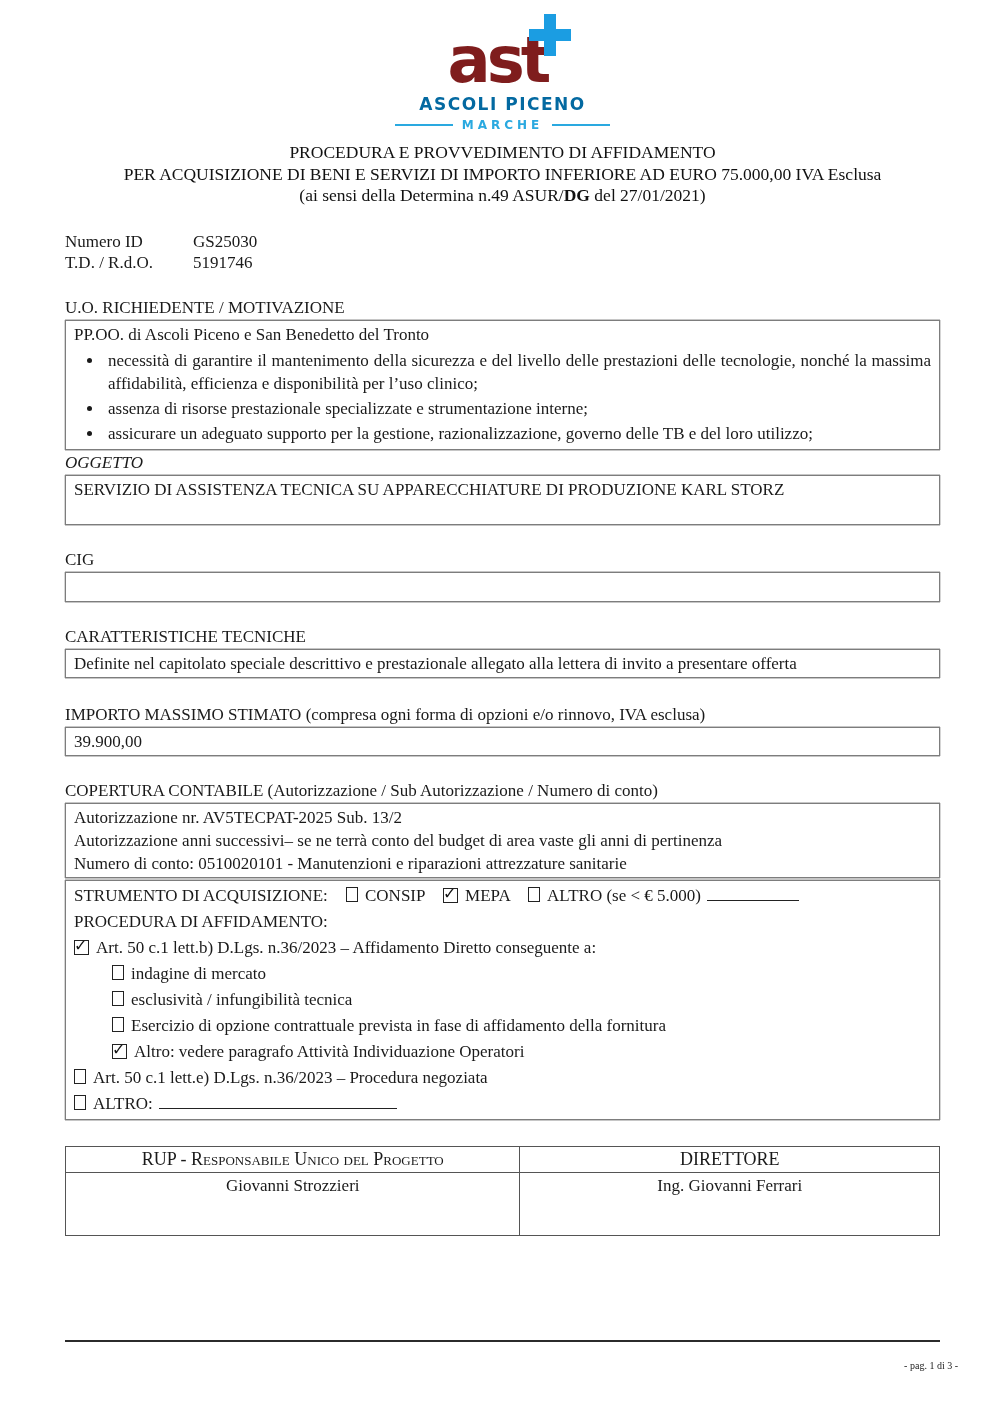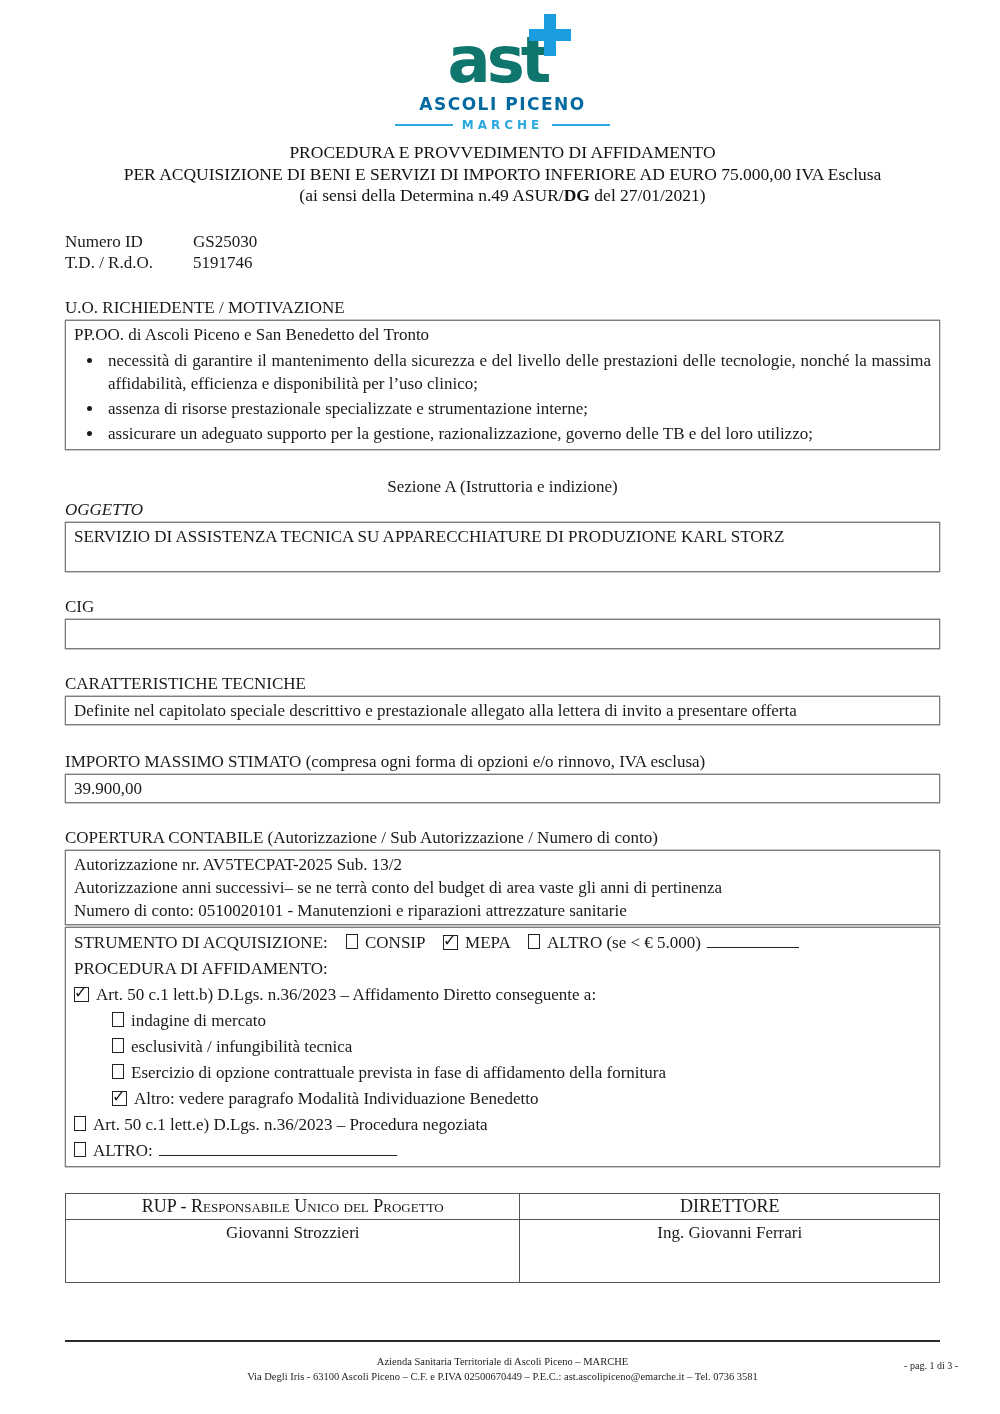--- a/index.html
+++ b/index.html
@@ -8,21 +8,21 @@
     font-family:"Liberation Serif", serif; color:#1a1a1a;
     -webkit-font-smoothing:antialiased;
   }
   .page { padding:26px 60px 0 65px; position:relative; }
 
   
   .logo-wrap { text-align:center; }
   .logo-mark { position:relative; display:inline-block; padding-right:10px; }
   .logo-ast {
     font-family:"DejaVu Sans", sans-serif; font-weight:bold;
-    font-size:64px; line-height:68px; letter-spacing:-4px; color:#0f766e;
+    font-size:64px; line-height:68px; letter-spacing:-4px; color:#7f1d1d;
   }
   .logo-plus { position:absolute; top:-12px; right:-14px; width:42px; height:42px; }
   .logo-plus::before { content:""; position:absolute; left:15px; top:0; width:12px; height:42px; background:#1b9de2; }
   .logo-plus::after  { content:""; position:absolute; left:0; top:15px; width:42px; height:12px; background:#1b9de2; }
   .logo-name {
     font-family:"DejaVu Sans", sans-serif; font-weight:bold; font-size:17px;
     letter-spacing:1.5px; color:#0369a1; margin-top:0px;
   }
   .logo-region {
     display:flex; justify-content:center; align-items:center; gap:9px; margin-top:4px;
@@ -122,21 +122,20 @@
   <div class="sec-h mt24">U.O. RICHIEDENTE / MOTIVAZIONE</div>
   <div class="box">
     <div>PP.OO. di Ascoli Piceno e San Benedetto del Tronto</div>
     <ul>
       <li>necessità di garantire il mantenimento della sicurezza e del livello delle prestazioni delle tecnologie, nonché la massima affidabilità, efficienza e disponibilità per l’uso clinico;</li>
       <li>assenza di risorse prestazionale specializzate e strumentazione interne;</li>
       <li>assicurare un adeguato supporto per la gestione, razionalizzazione, governo delle TB e del loro utilizzo;</li>
     </ul>
   </div>
 
-  <div class="sec-h center-h mt26">Sezione A (Istruttoria e indizione)</div>
 
   <div class="sec-h mt2">OGGETTO</div>
   <div class="box" style="min-height:44px;">SERVIZIO DI ASSISTENZA TECNICA SU APPARECCHIATURE DI PRODUZIONE KARL STORZ</div>
 
   <div class="sec-h mt24">CIG</div>
   <div class="box empty"></div>
 
   <div class="sec-h mt24">CARATTERISTICHE TECNICHE</div>
   <div class="box">Definite nel capitolato speciale descrittivo e prestazionale allegato alla lettera di invito a presentare offerta</div>
 
@@ -164,21 +163,21 @@
     <div class="mline ml-ind">
       <span class="cb"></span><span>indagine di mercato</span>
     </div>
     <div class="mline ml-ind">
       <span class="cb"></span><span>esclusività / infungibilità tecnica</span>
     </div>
     <div class="mline ml-ind">
       <span class="cb"></span><span>Esercizio di opzione contrattuale prevista in fase di affidamento della fornitura</span>
     </div>
     <div class="mline ml-ind">
-      <span class="cb checked"></span><span>Altro: vedere paragrafo Modalità Individuazione Benedetto</span>
+      <span class="cb checked"></span><span>Altro: vedere paragrafo Attività Individuazione Operatori</span>
     </div>
     <div class="mline">
       <span class="cb"></span><span>Art. 50 c.1 lett.e) D.Lgs. n.36/2023 – Procedura negoziata</span>
     </div>
     <div class="mline">
       <span class="cb"></span><span>ALTRO:</span><span class="blank blank-lg"></span>
     </div>
   </div>
 
   <table class="sig-table">
@@ -191,18 +190,14 @@
       <td>Giovanni Strozzieri</td>
       <td>Ing. Giovanni Ferrari</td>
     </tr>
   </tbody>
     </table>
 
 </div>
 
 <div class="footer">
   <div class="footer-rule"></div>
-  <div class="footer-text">
-    <div>Azienda Sanitaria Territoriale di Ascoli Piceno – MARCHE</div>
-    <div>Via Degli Iris - 63100 Ascoli Piceno – C.F. e P.IVA 02500670449 – P.E.C.: ast.ascolipiceno@emarche.it – Tel. 0736 3581</div>
-  </div>
   <div class="page-num">- pag. 1 di 3 -</div>
 </div>
 
 </body></html>

